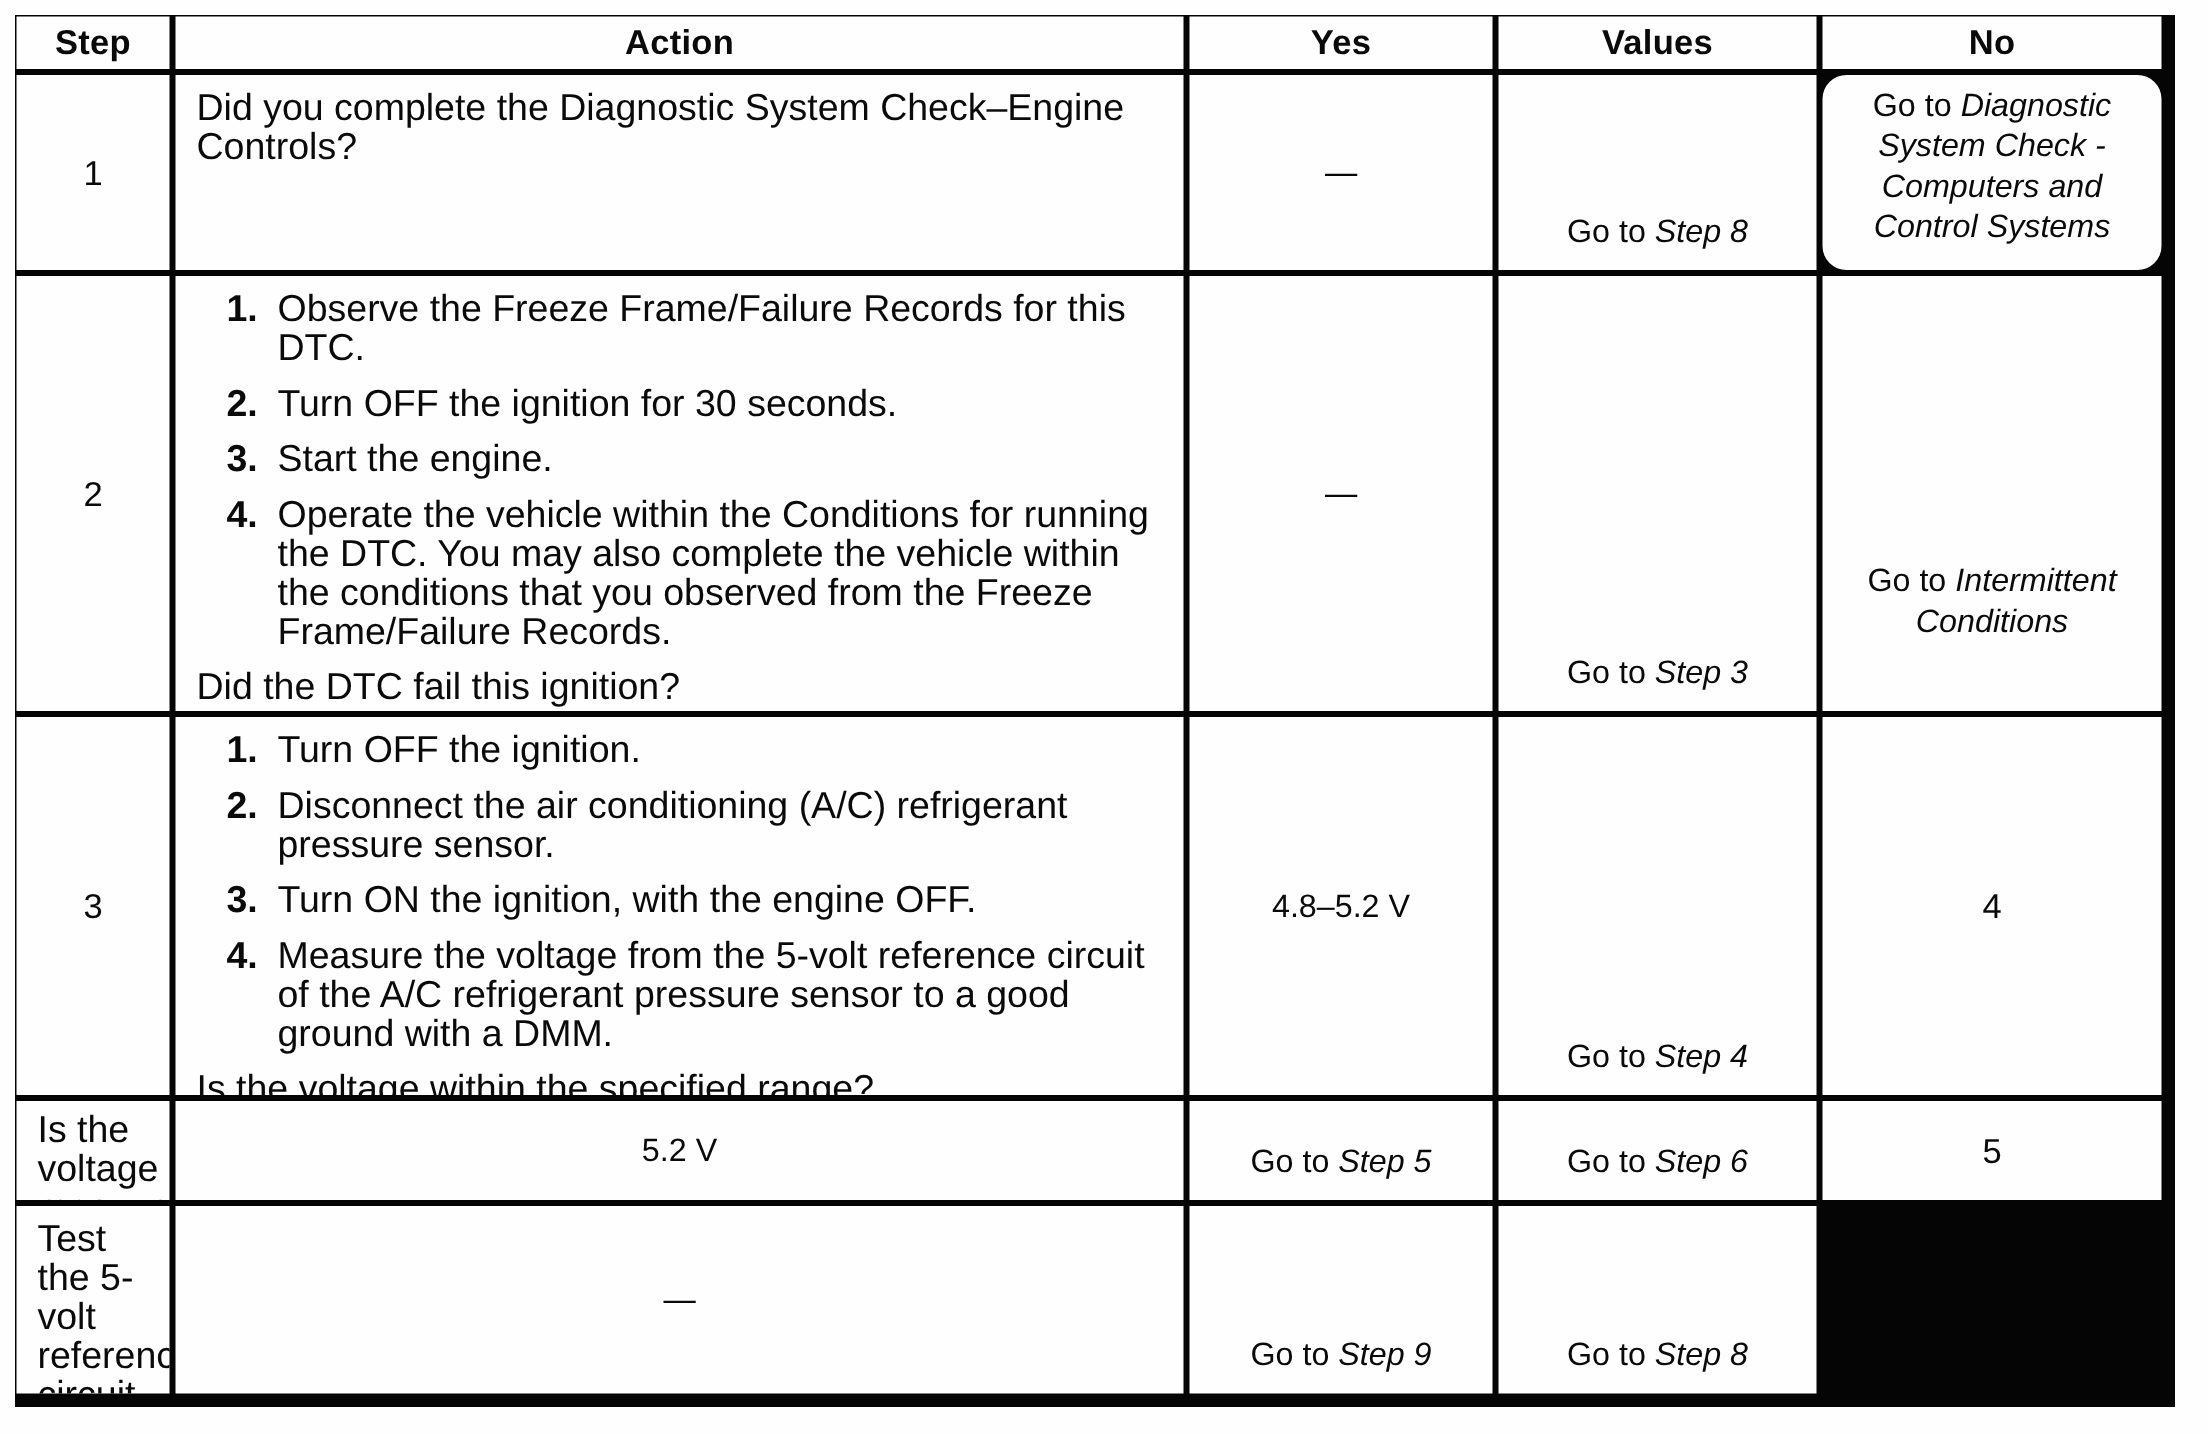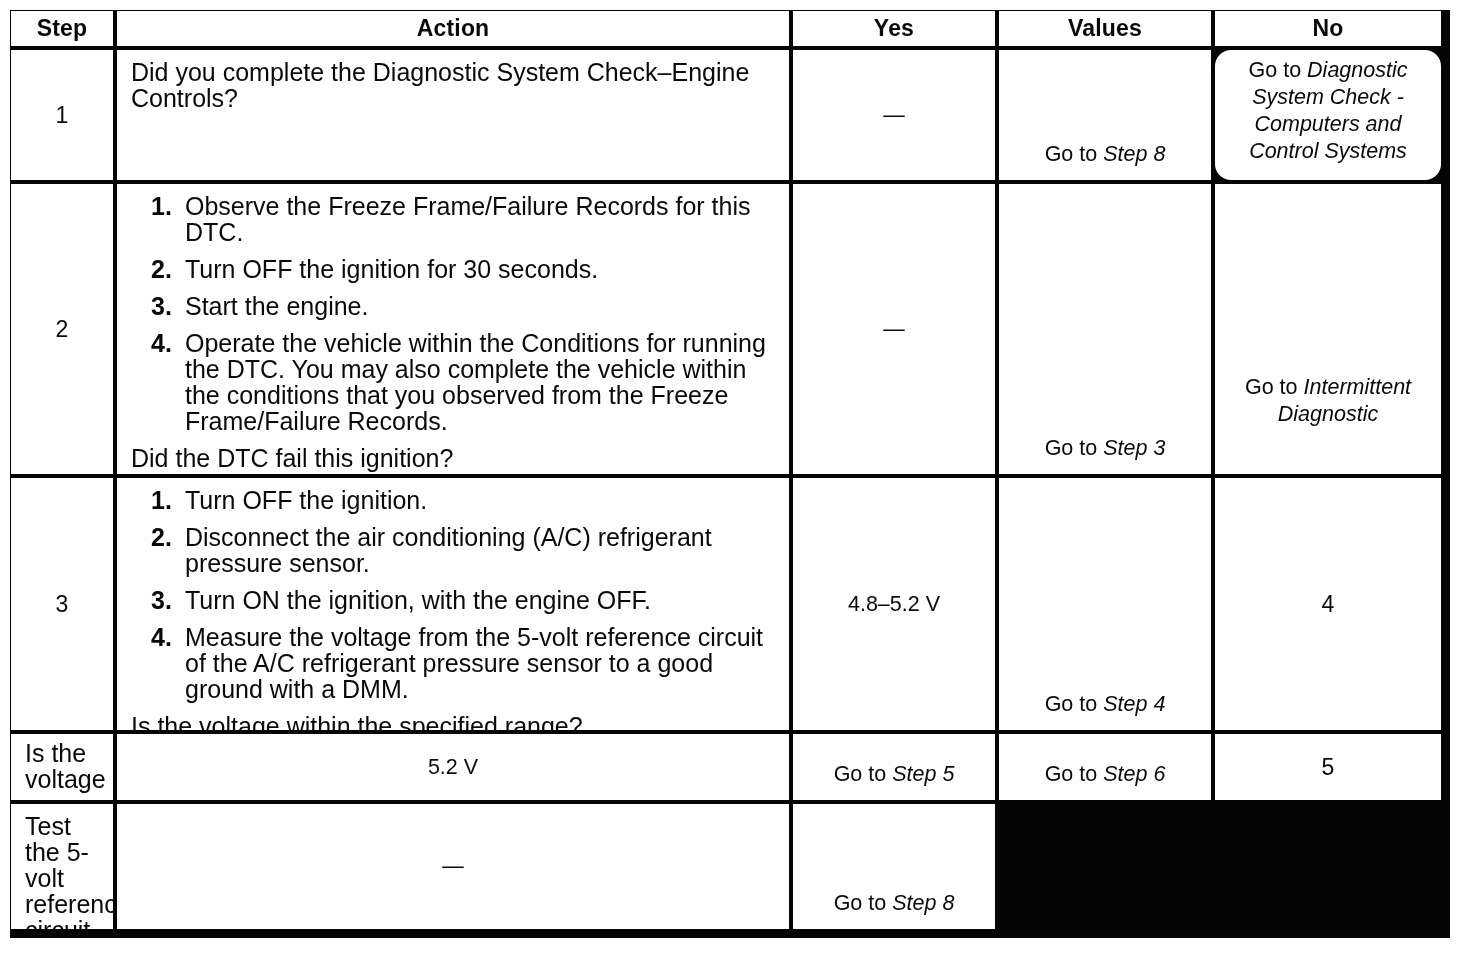--- a/index.html
+++ b/index.html
@@ -111,21 +111,21 @@
       </div>
       <div class="question">Did the DTC fail this ignition?</div>
     </div>
     <div class="cell values-cell">—</div>
     <div class="cell goto-cell">
       <div><span>Go to</span>
         <span class="it">Step 3</span></div>
     </div>
     <div class="cell goto-cell lifted">
       <div><span>Go to</span>
-        <span class="it">Intermittent Diagnostic</span></div>
+        <span class="it">Intermittent Conditions</span></div>
     </div>
 
     <div class="cell step-cell">3</div>
     <div class="cell action-cell">
       <div class="olist">
         <div class="oli">
           <span class="num">1.</span>
           <span class="itext">Turn OFF the ignition.</span>
         </div>
         <div class="oli">
@@ -164,17 +164,21 @@
     </div>
 
     <div class="cell step-cell">5</div>
     <div class="cell action-cell">
       <div class="intro">Test the 5-volt reference circuit for a short to voltage.</div>
       <div class="question">Did you find and correct the condition?</div>
     </div>
     <div class="cell values-cell">—</div>
     <div class="cell goto-cell">
       <div><span>Go to</span>
+        <span class="it">Step 9</span></div>
+    </div>
+    <div class="cell goto-cell">
+      <div><span>Go to</span>
         <span class="it">Step 8</span></div>
     </div>
 
   </div>
 </div>
 
 </body></html>

